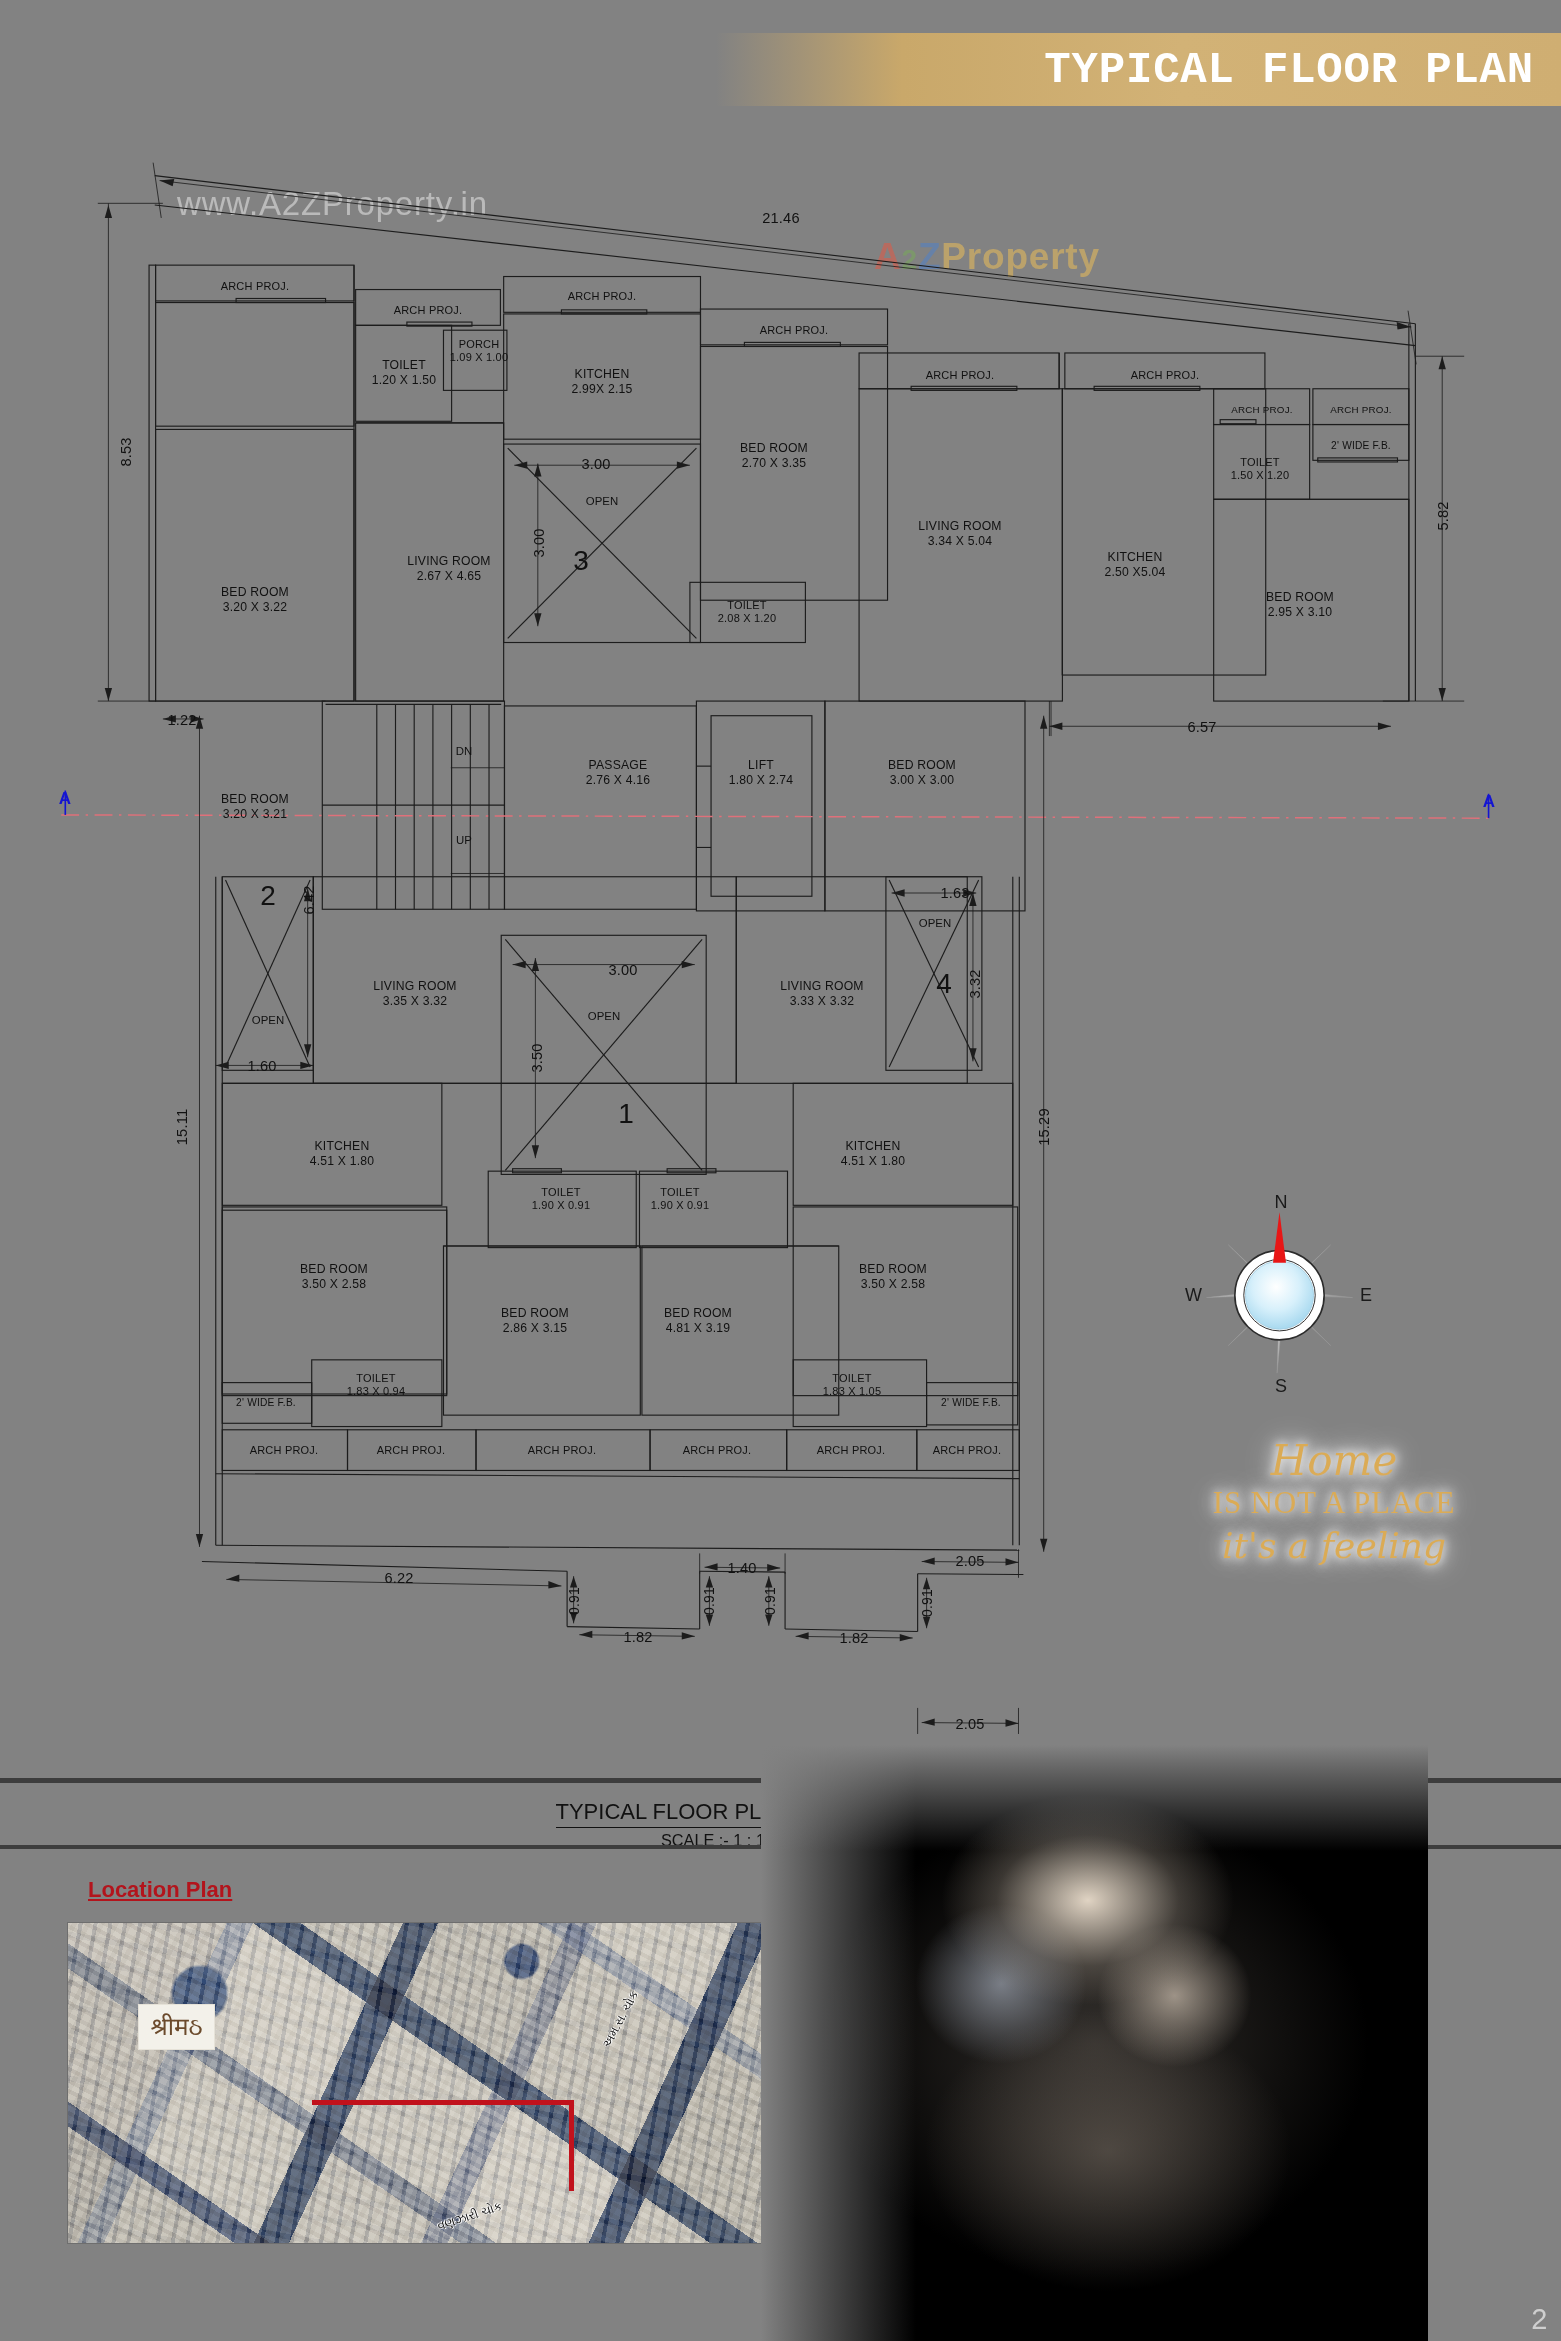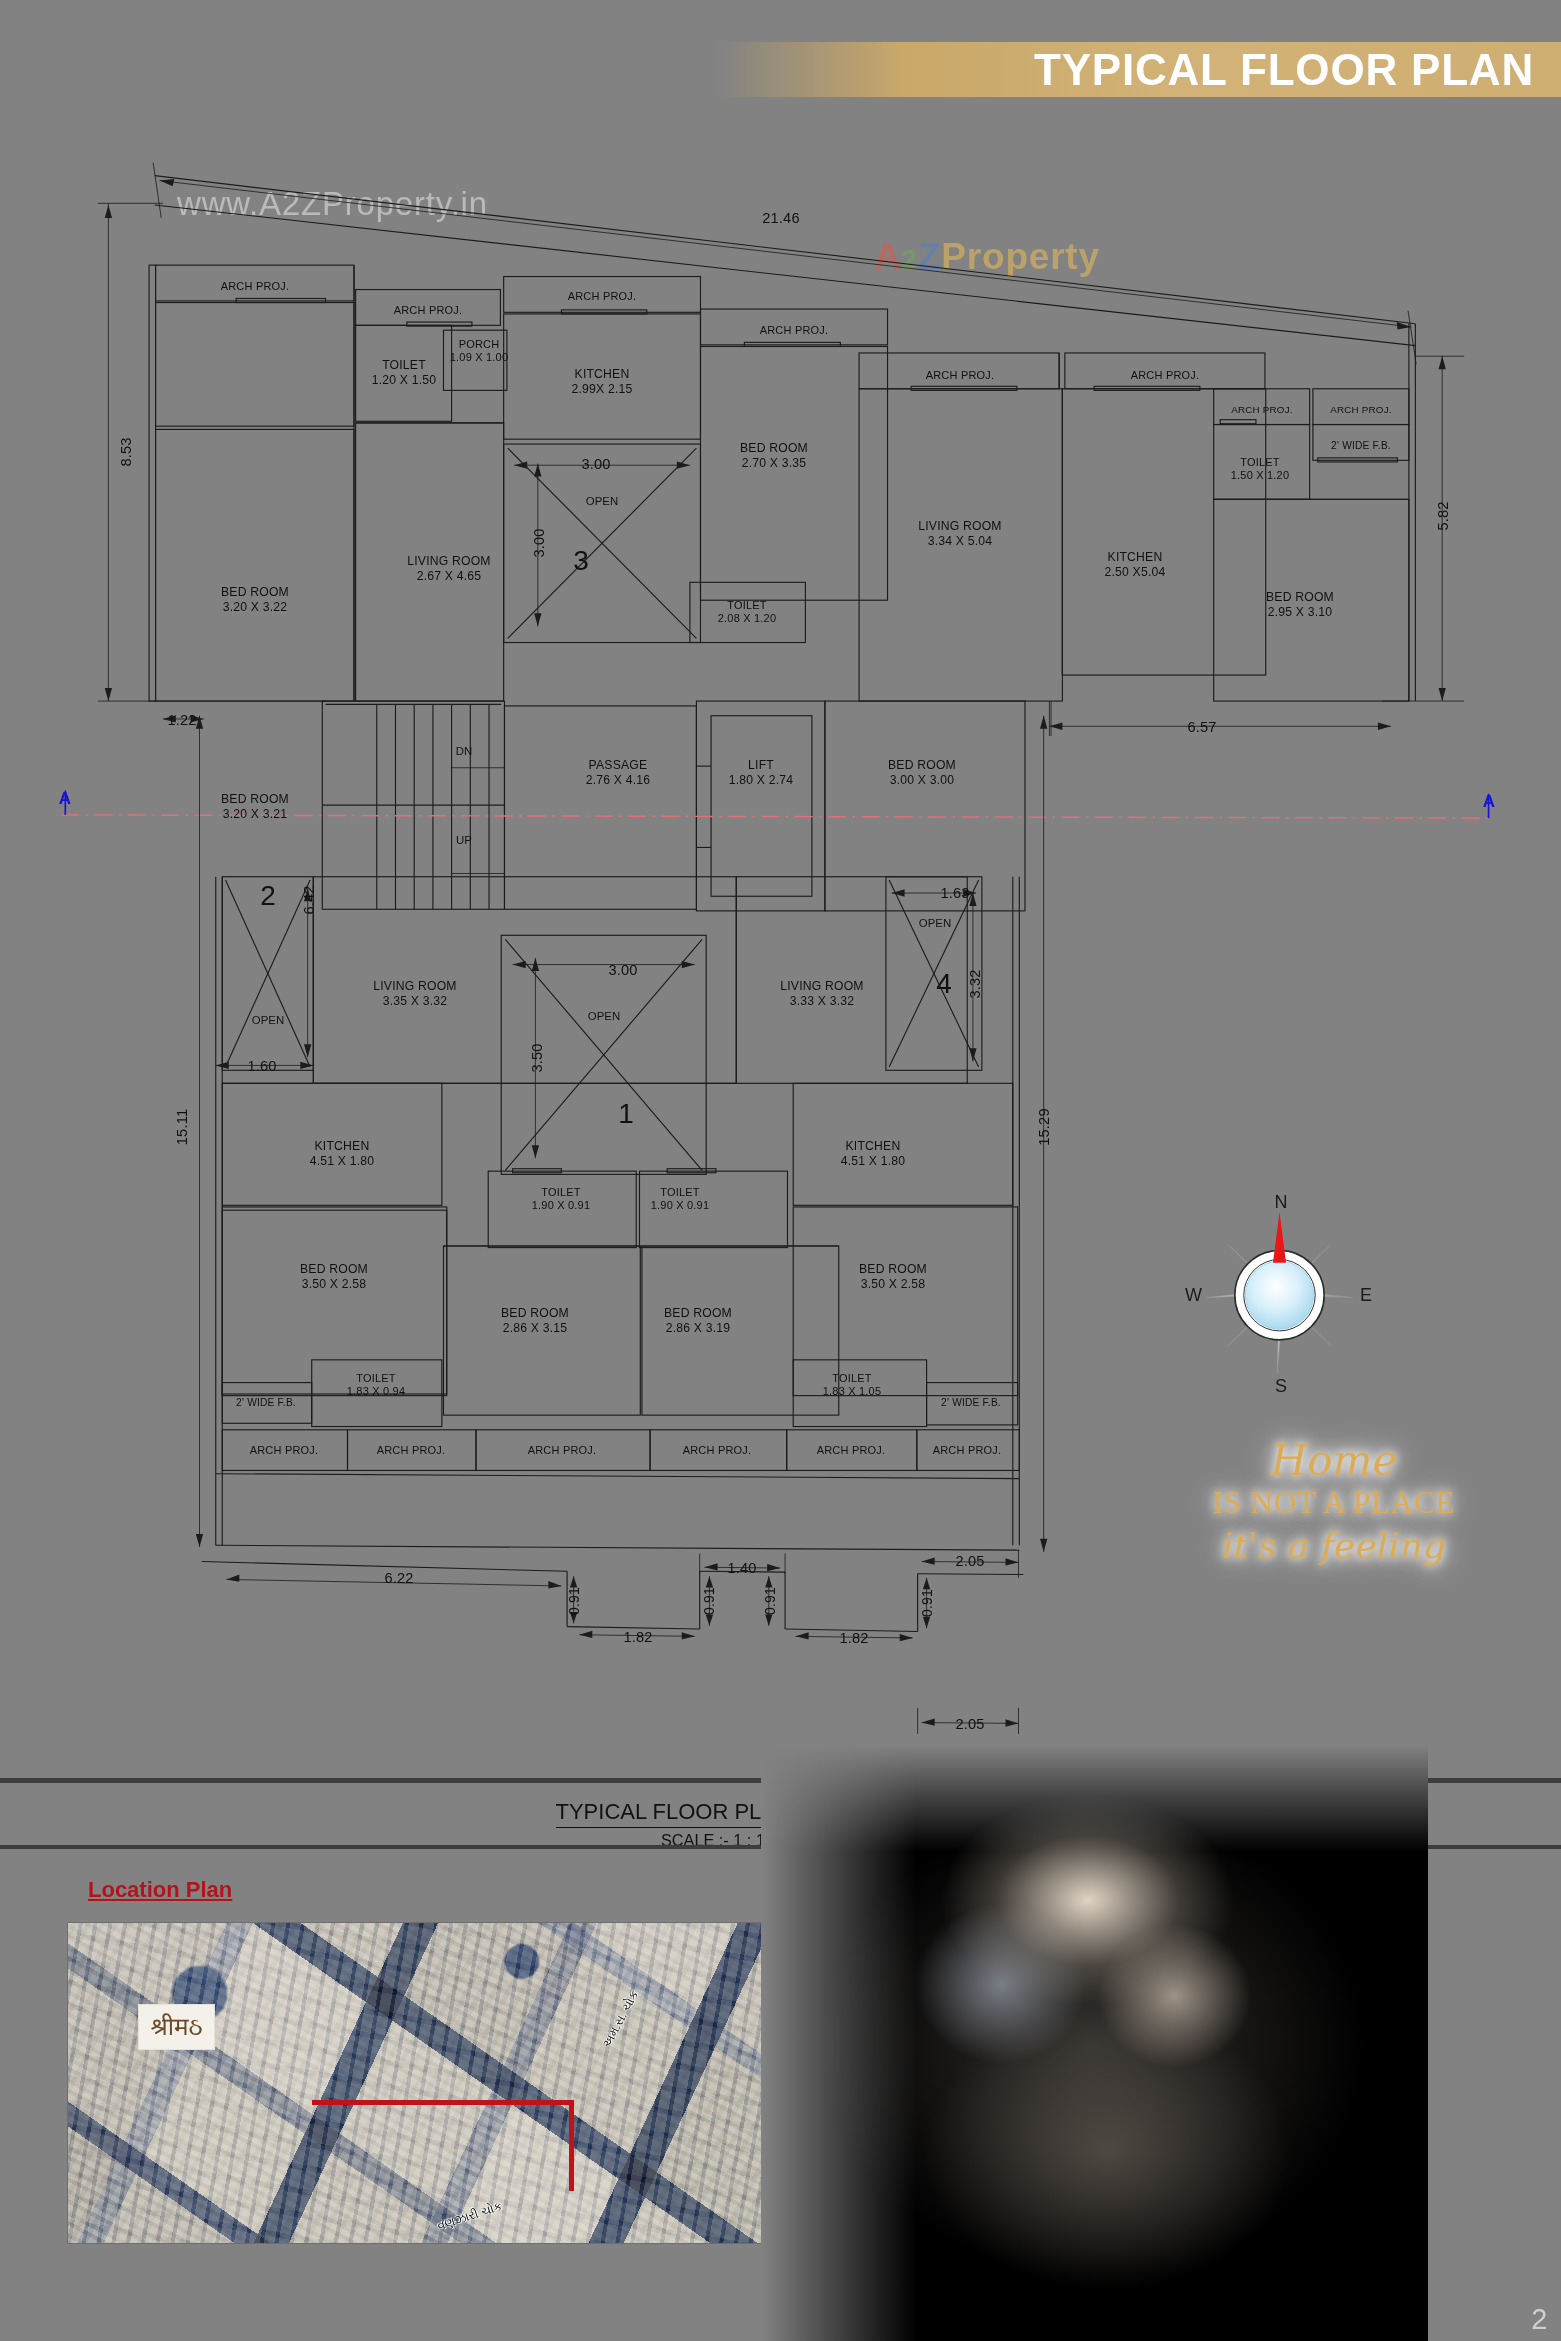--- a/index.html
+++ b/index.html
@@ -5,23 +5,23 @@
   * { box-sizing: border-box; }
   html, body { margin:0; padding:0; }
   body {
     width:1562px; height:2342px; position:relative; overflow:hidden;
     background:#828282;
     font-family:"Liberation Sans", sans-serif;
     color:#111;
   }
   
   #header-banner{
-    position:absolute; left:716px; top:42px; width:846px; height:55px;
+    position:absolute; left:716px; top:33px; width:846px; height:73px;
     background:linear-gradient(to right, rgba(130,130,130,1) 0%, #c9a86a 22%, #d2b276 55%, #cfae72 100%);
-    display:flex; align-items:center; justify-content:flex-end;
+    display:flex; align-items:center; justify-content:flex-end;font-family:Liberation Mono, monospace;
   }
   #header-title{
     color:#ffffff; font-size:44px; font-weight:bold; letter-spacing:0.8px;
     padding-right:28px; white-space:nowrap;
   }
   
   .wm-url{
     position:absolute; left:177px; top:185px; font-size:33px;
     color:rgba(255,255,255,0.45); letter-spacing:0.8px; pointer-events:none;
   }
@@ -548,21 +548,21 @@
 <div class="room-label" style="left:334px; top:1277px;">
   <span class="nm">BED ROOM</span>
   <span class="dim">3.50 X 2.58</span>
 </div>
 <div class="room-label" style="left:535px; top:1321px;">
   <span class="nm">BED ROOM</span>
   <span class="dim">2.86 X 3.15</span>
 </div>
 <div class="room-label" style="left:698px; top:1321px;">
   <span class="nm">BED ROOM</span>
-  <span class="dim">2.86 X 3.19</span>
+  <span class="dim">4.81 X 3.19</span>
 </div>
 <div class="room-label" style="left:893px; top:1277px;">
   <span class="nm">BED ROOM</span>
   <span class="dim">3.50 X 2.58</span>
 </div>
 <div class="room-label" style="left:376px; top:1385px; font-size:11px;">
   <span class="nm">TOILET</span>
   <span class="dim">1.83 X 0.94</span>
 </div>
 <div class="room-label" style="left:852px; top:1385px; font-size:11px;">

